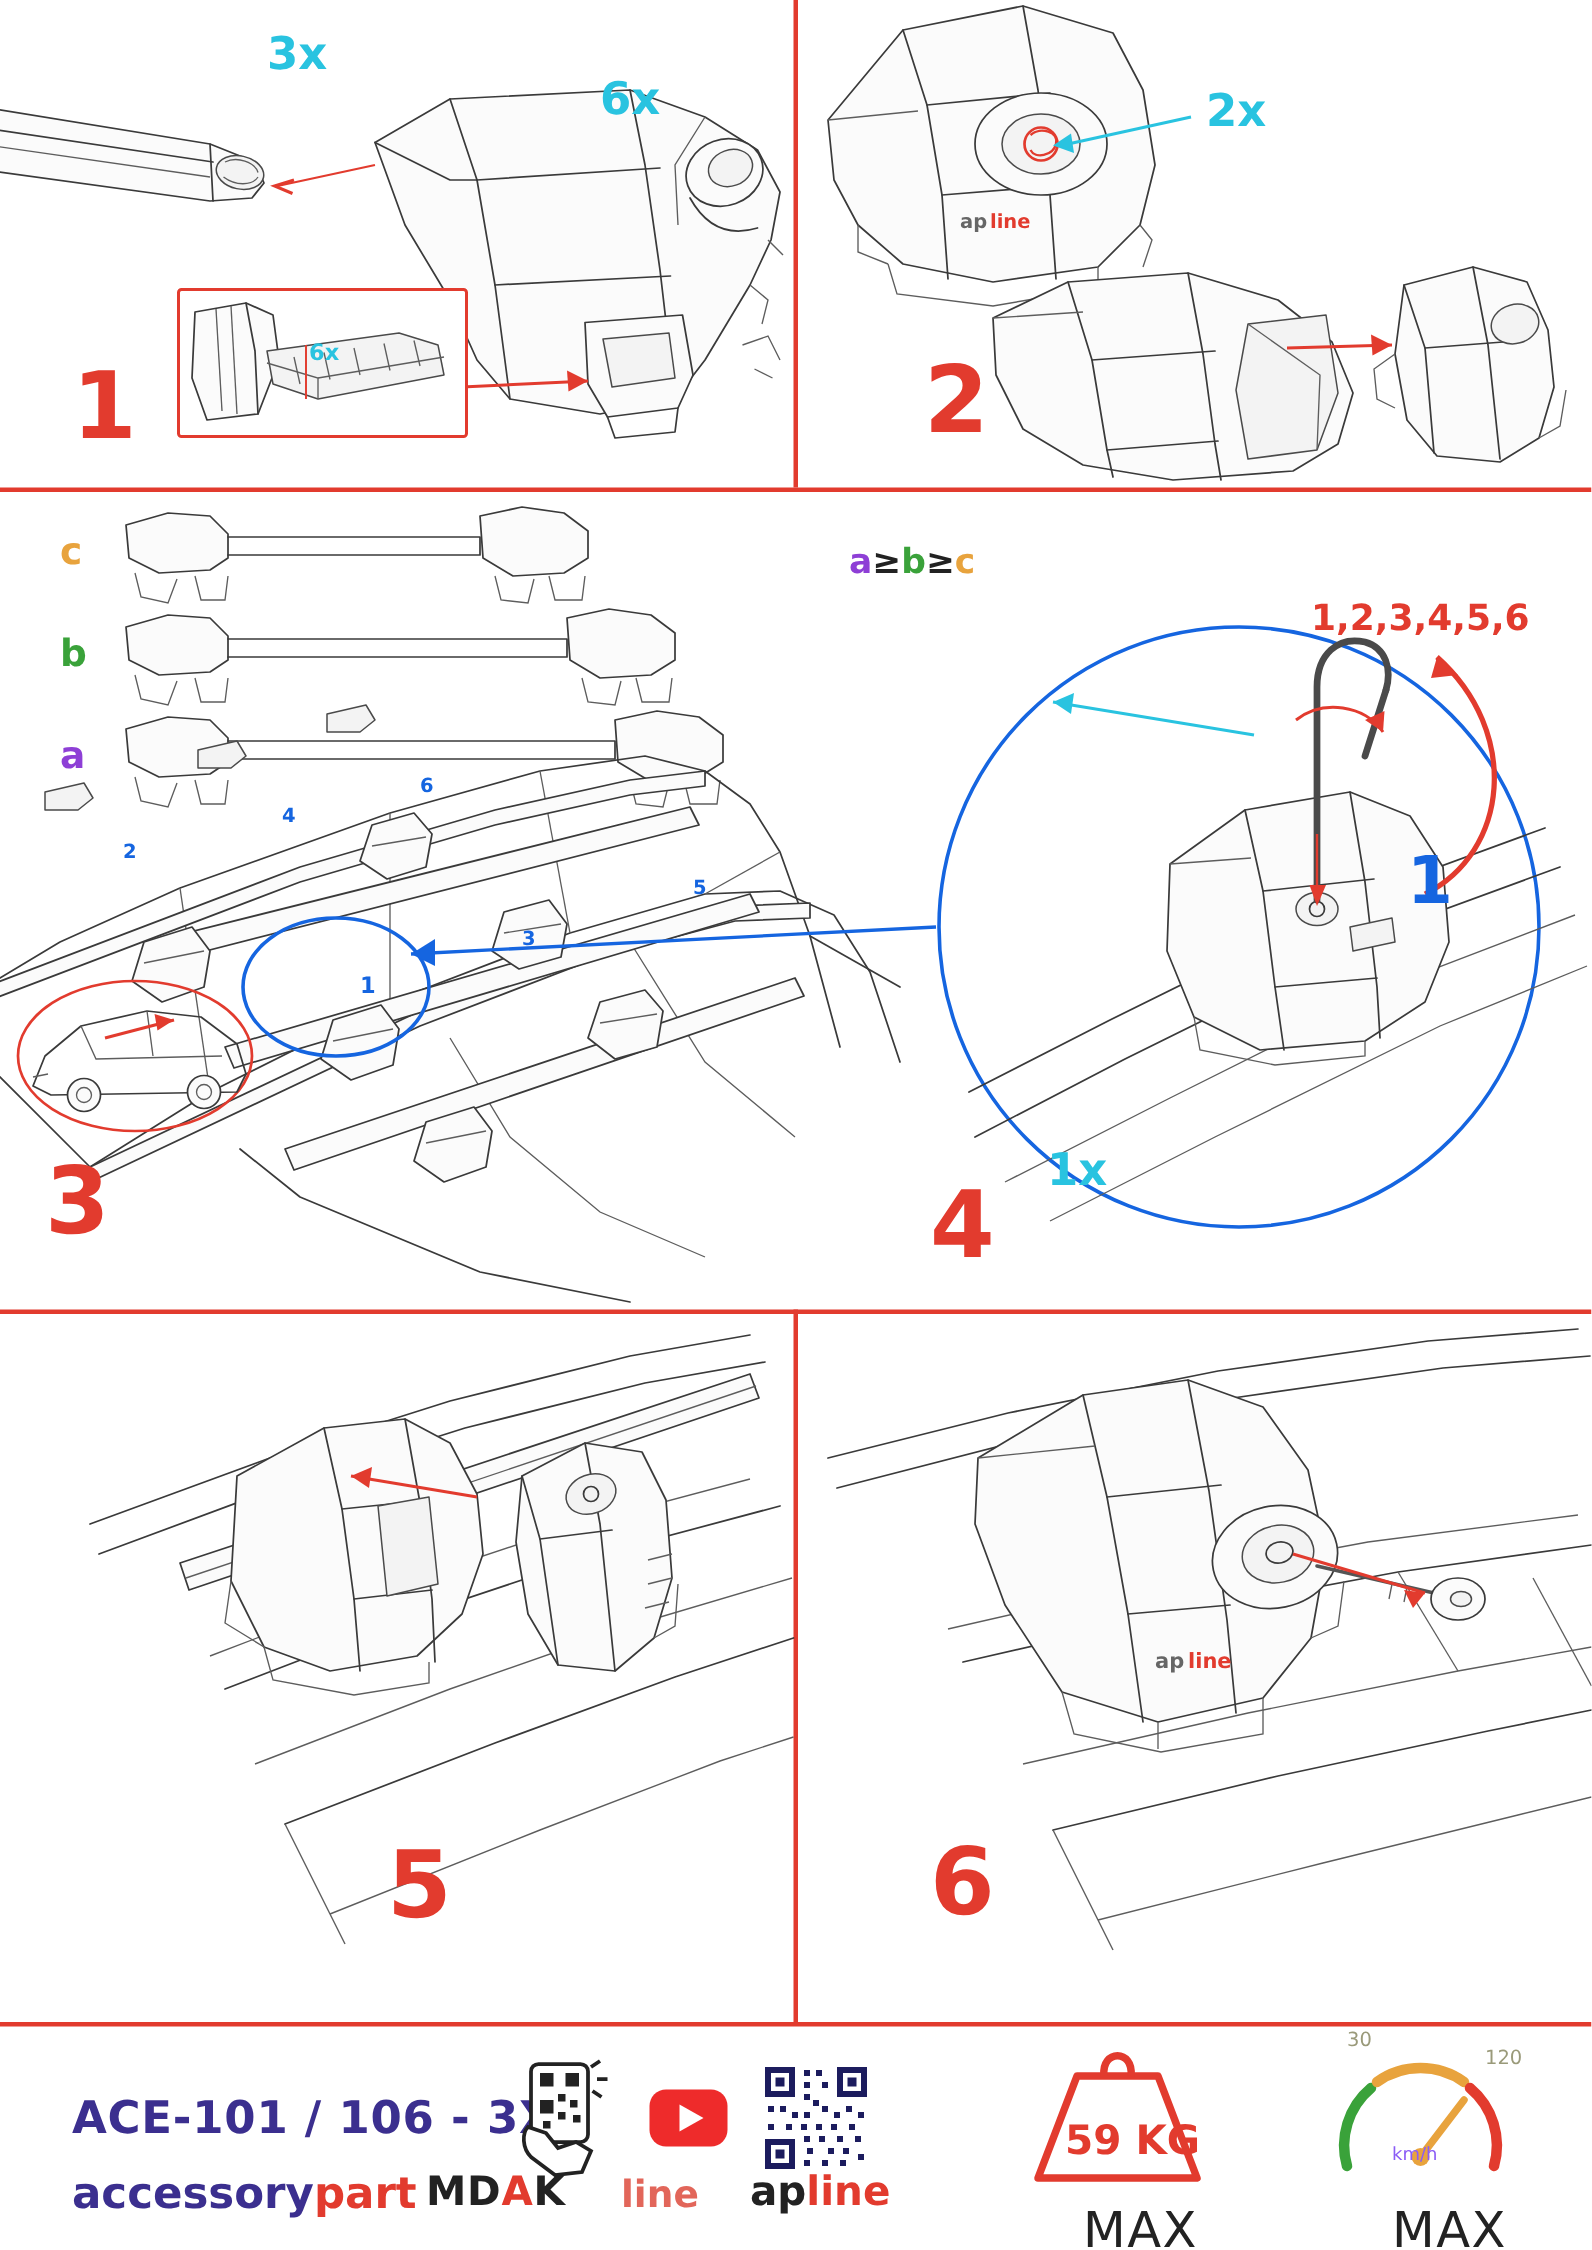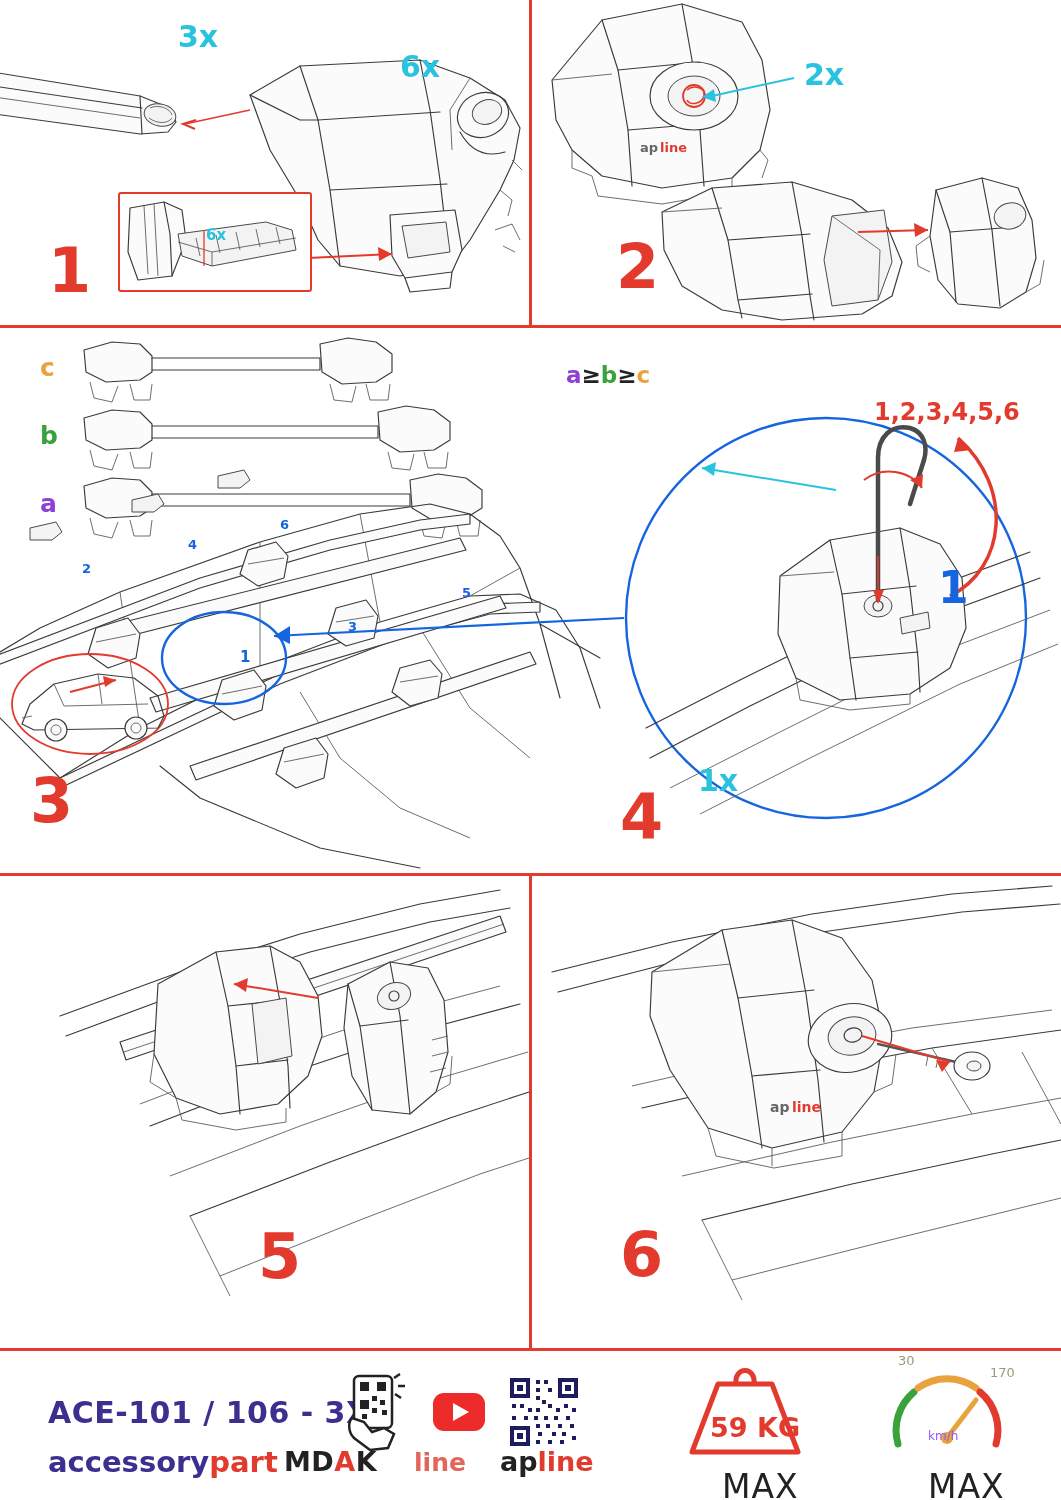--- a/index.html
+++ b/index.html
@@ -701,18 +701,18 @@
     <div class="qr" style="left:884px; top:8px;">
       <svg width="126" height="100" viewBox="0 0 126 100">
         <path d="M14 84 A50 50 0 0 1 30 32" fill="none" stroke="#3aa23a" stroke-width="7" stroke-linecap="round"></path>
         <path d="M34 28 A50 50 0 0 1 92 28" fill="none" stroke="#e8a33d" stroke-width="7" stroke-linecap="round"></path>
         <path d="M96 32 A50 50 0 0 1 112 84" fill="none" stroke="#e23b2e" stroke-width="7" stroke-linecap="round"></path>
         <path d="M63 78 L92 40" stroke="#e8a33d" stroke-width="5" stroke-linecap="round" fill="none"></path>
         <circle cx="63" cy="78" r="6" fill="#e8a33d"></circle>
       </svg>
     </div>
     <div class="gauge-num" style="left:898px; top:2px;">30</div>
-    <div class="gauge-num" style="left:990px; top:14px;">170</div>
+    <div class="gauge-num" style="left:990px; top:14px;">120</div>
     <div class="gauge-unit" style="left:928px; top:78px;">km/h</div>
     <div class="max-label" style="left:928px; top:118px;">MAX</div>
   </div>
 
 </div>
 
 </body></html>

